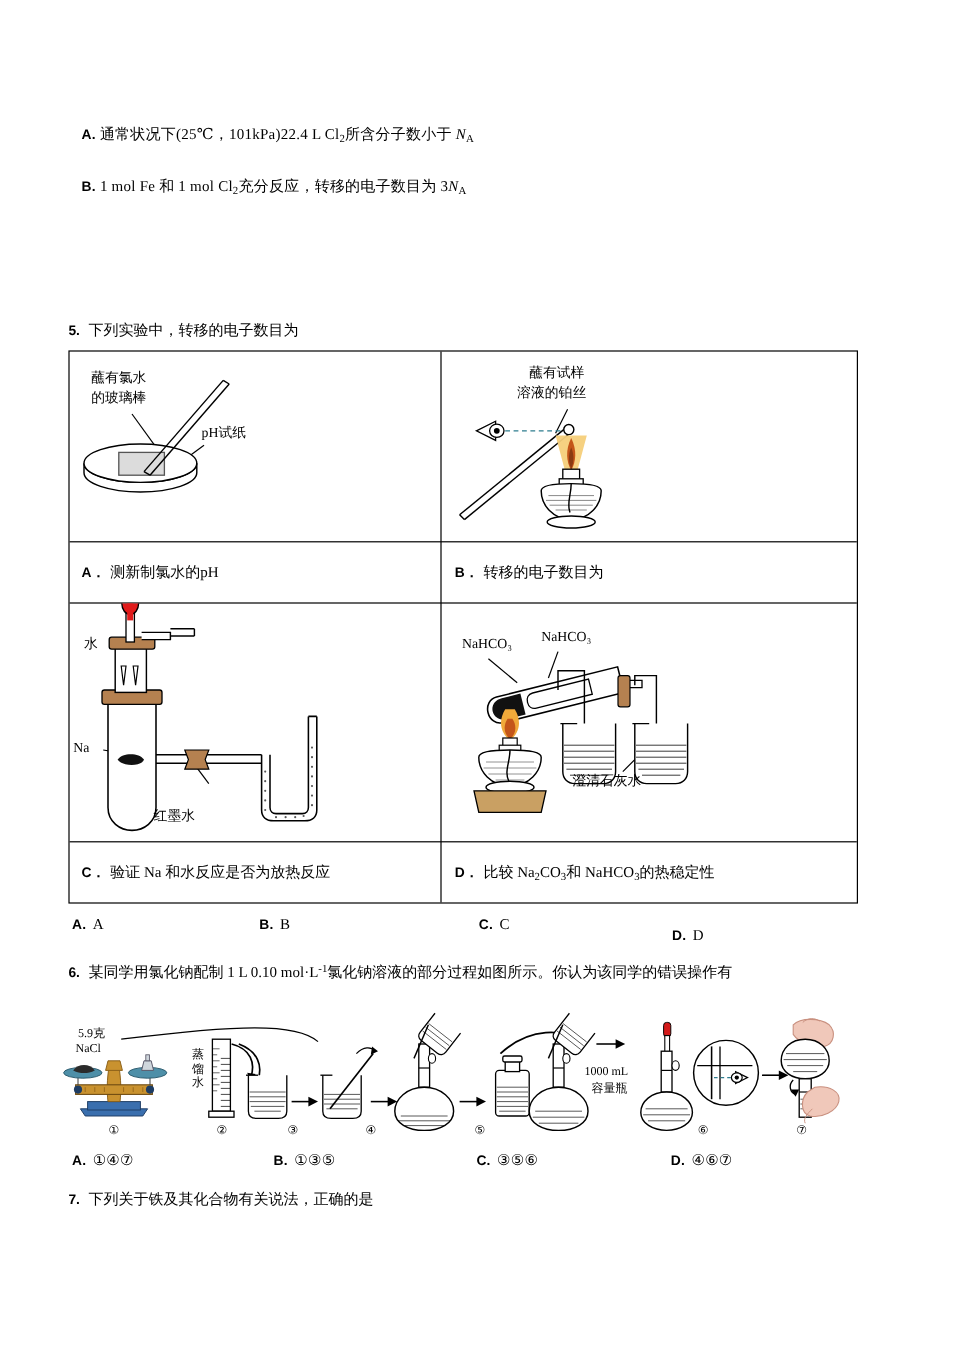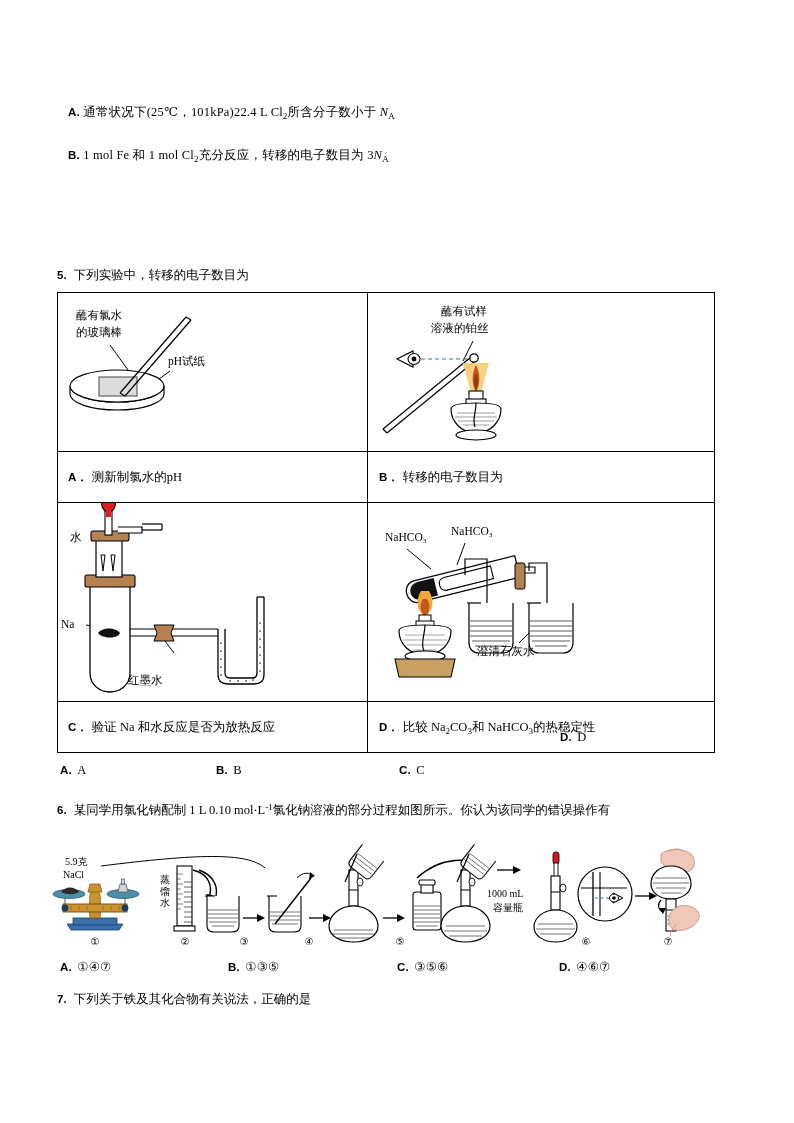--- a/index.html
+++ b/index.html
@@ -295,21 +295,21 @@
     <span style="margin-left:2px;">A</span>
   </div>
   <div class="opt-line" style="left:216px;top:763px;text-align:center;">
     <span class="opt-label">B.</span>
     <span style="margin-left:2px;">B</span>
   </div>
   <div class="opt-line" style="left:399px;top:763px;">
     <span class="opt-label">C.</span>
     <span style="margin-left:2px;">C</span>
   </div>
-  <div class="opt-line" style="left:560px;top:730px;">
+  <div class="opt-line" style="left:560px;top:772px;">
     <span class="opt-label">D.</span>
     <span style="margin-left:2px;">D</span>
   </div>
 
   <div class="qline" style="left:57px;top:802px;">
     <span class="qnum">6.</span>
     <span style="margin-left:4px;">某同学用氯化钠配制 1 L 0.10 mol·L<sup>-1</sup>氯化钠溶液的部分过程如图所示。你认为该同学的错误操作有</span>
   </div>
 
   <div class="q6">

